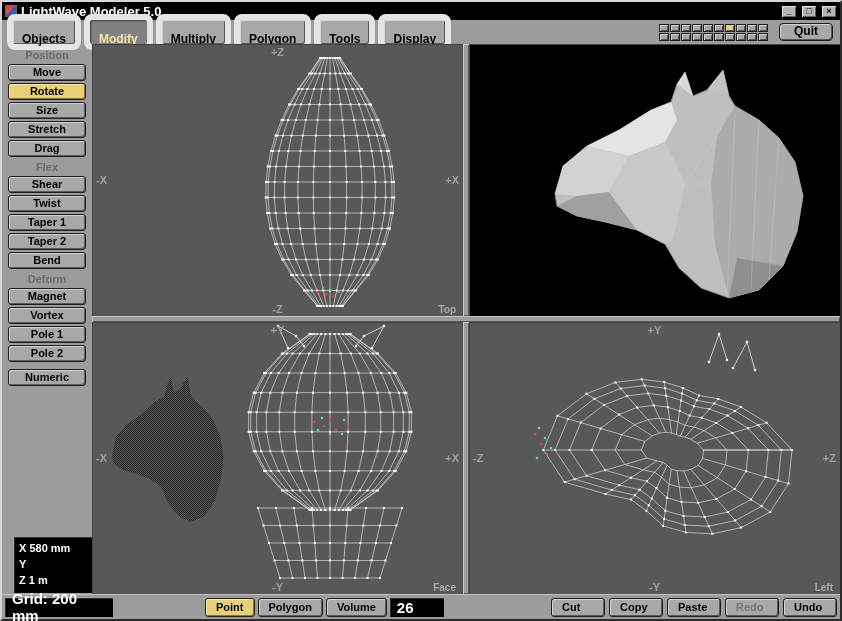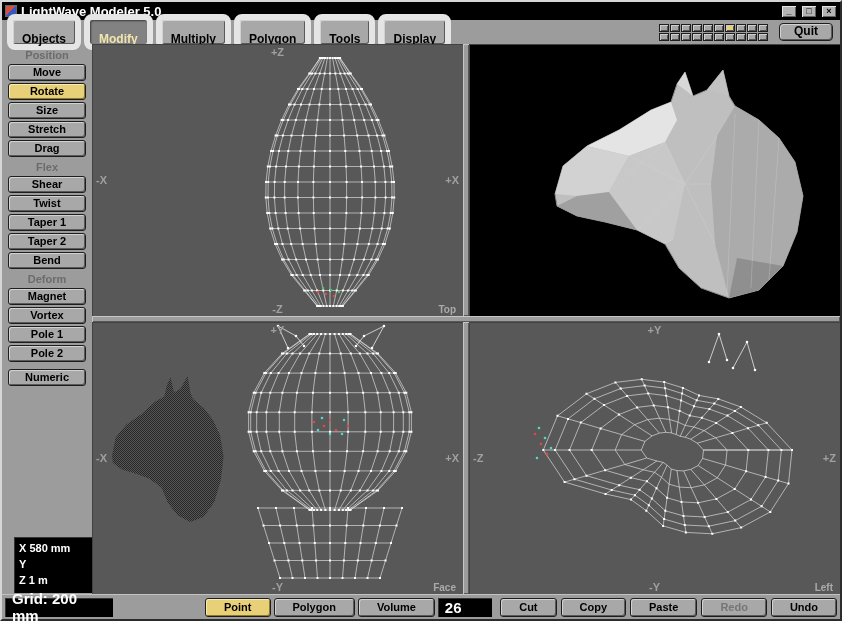--- a/index.html
+++ b/index.html
@@ -45,26 +45,26 @@
   .a-right{right:4px;top:50%;transform:translateY(-50%)}
   .a-bottom{bottom:1px;left:50%;transform:translateX(-50%)}
   .viewname{position:absolute;right:7px;bottom:1px;color:#aaa;font-size:10px;font-weight:bold;pointer-events:none}
   
   .statusbar{height:25px;flex:0 0 auto;display:flex;align-items:center;gap:3px;padding:0 3px;border-top:1px solid #c2c2c2}
   .blackbox{background:#000;color:#fff;font-size:15px;font-weight:bold;height:19px;display:flex;align-items:center;
     padding:0 7px;box-shadow:inset 1px 1px 0 #333}
   .grid-box{width:108px}
   .count-box{width:54px}
   .spacer{width:86px;flex:0 0 auto}
-  .mbtn{height:19px;line-height:16px;padding:0 18px;background:#a8a8a8;border:1px solid #1e1e1e;border-radius:3px;
+  .mbtn{height:19px;line-height:16px;padding:0 10px;background:#a8a8a8;border:1px solid #1e1e1e;border-radius:3px;
     box-shadow:inset 1px 1px 0 #d2d2d2,inset -1px -1px 0 #5a5a5a;font-size:11px;font-weight:bold;color:#000;cursor:default}
   .mbtn.active{background:#e7d078;box-shadow:inset 1px 1px 0 #f6ecb4,inset -1px -1px 0 #8a7830}
   .mbtn.disabled{color:#757575}
   .right-group{margin-left:auto;display:flex;gap:4px}
-  .abtn{min-width:54px;text-align:right}
+  .abtn{min-width:54px;text-align:left}
 </style>
 </head>
 <body>
 
 <div class="window">
 
   <div class="titlebar">
     <div class="app-icon"></div>
     <div class="title">LightWave Modeler 5.0</div>
     <div class="winbtn">_</div>

